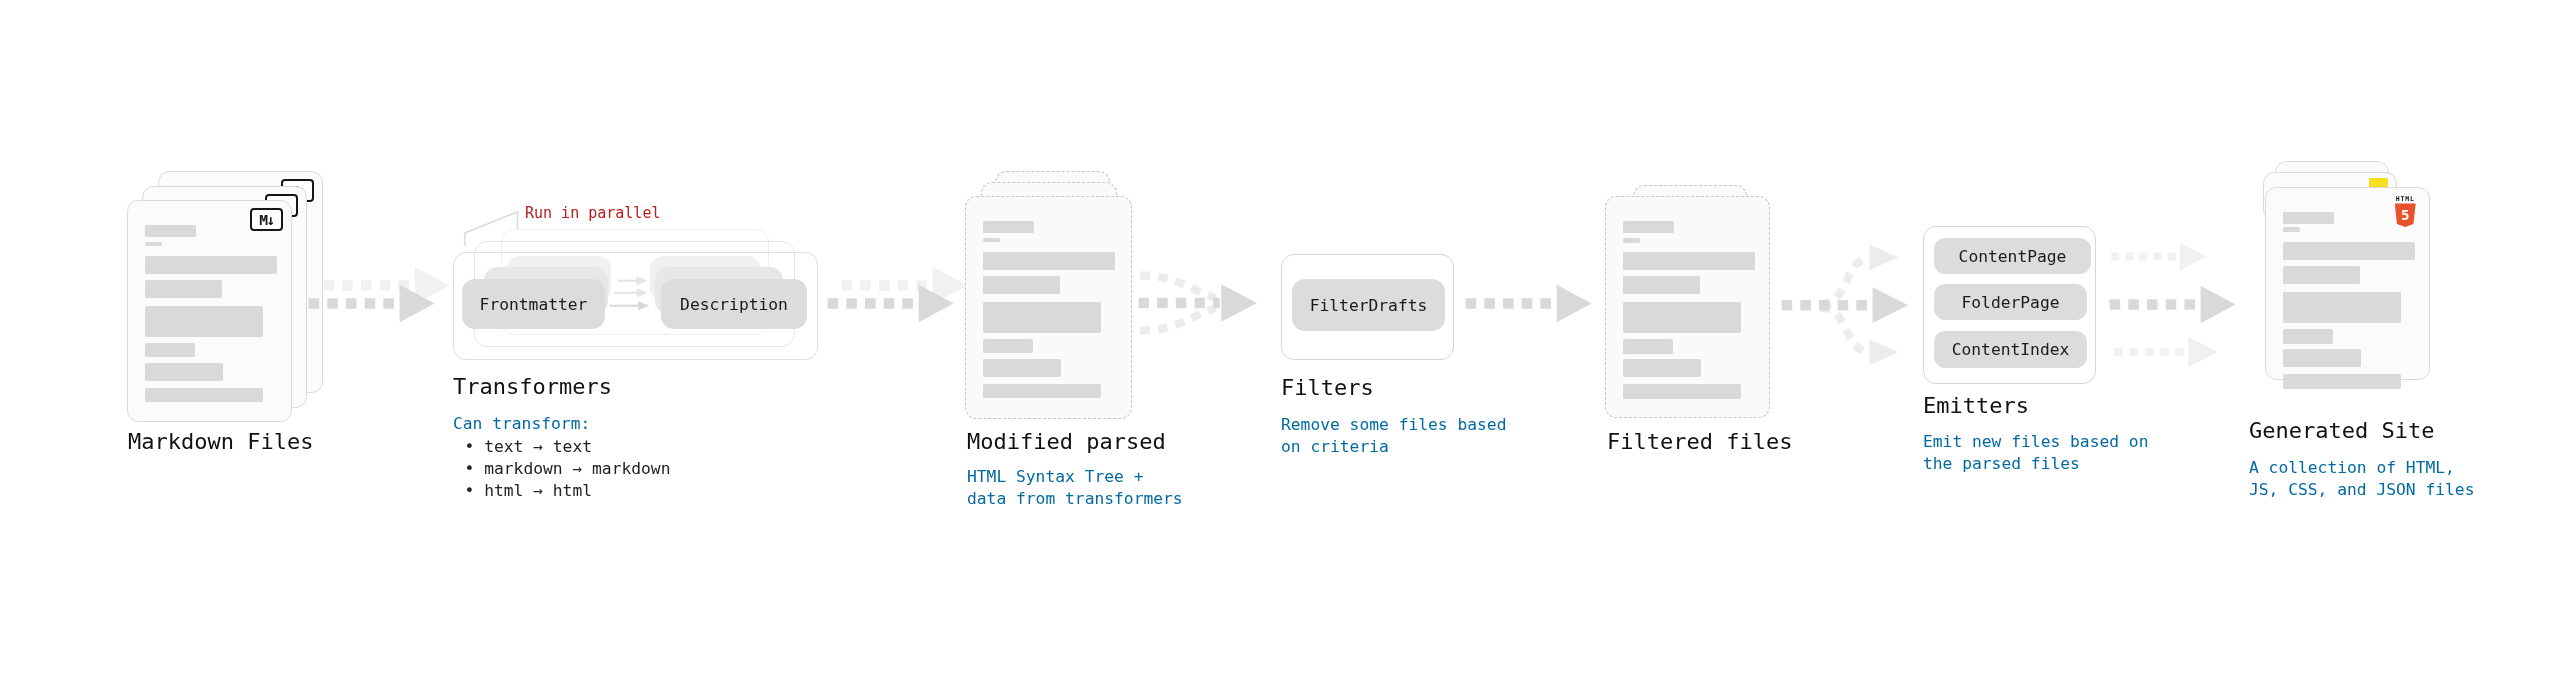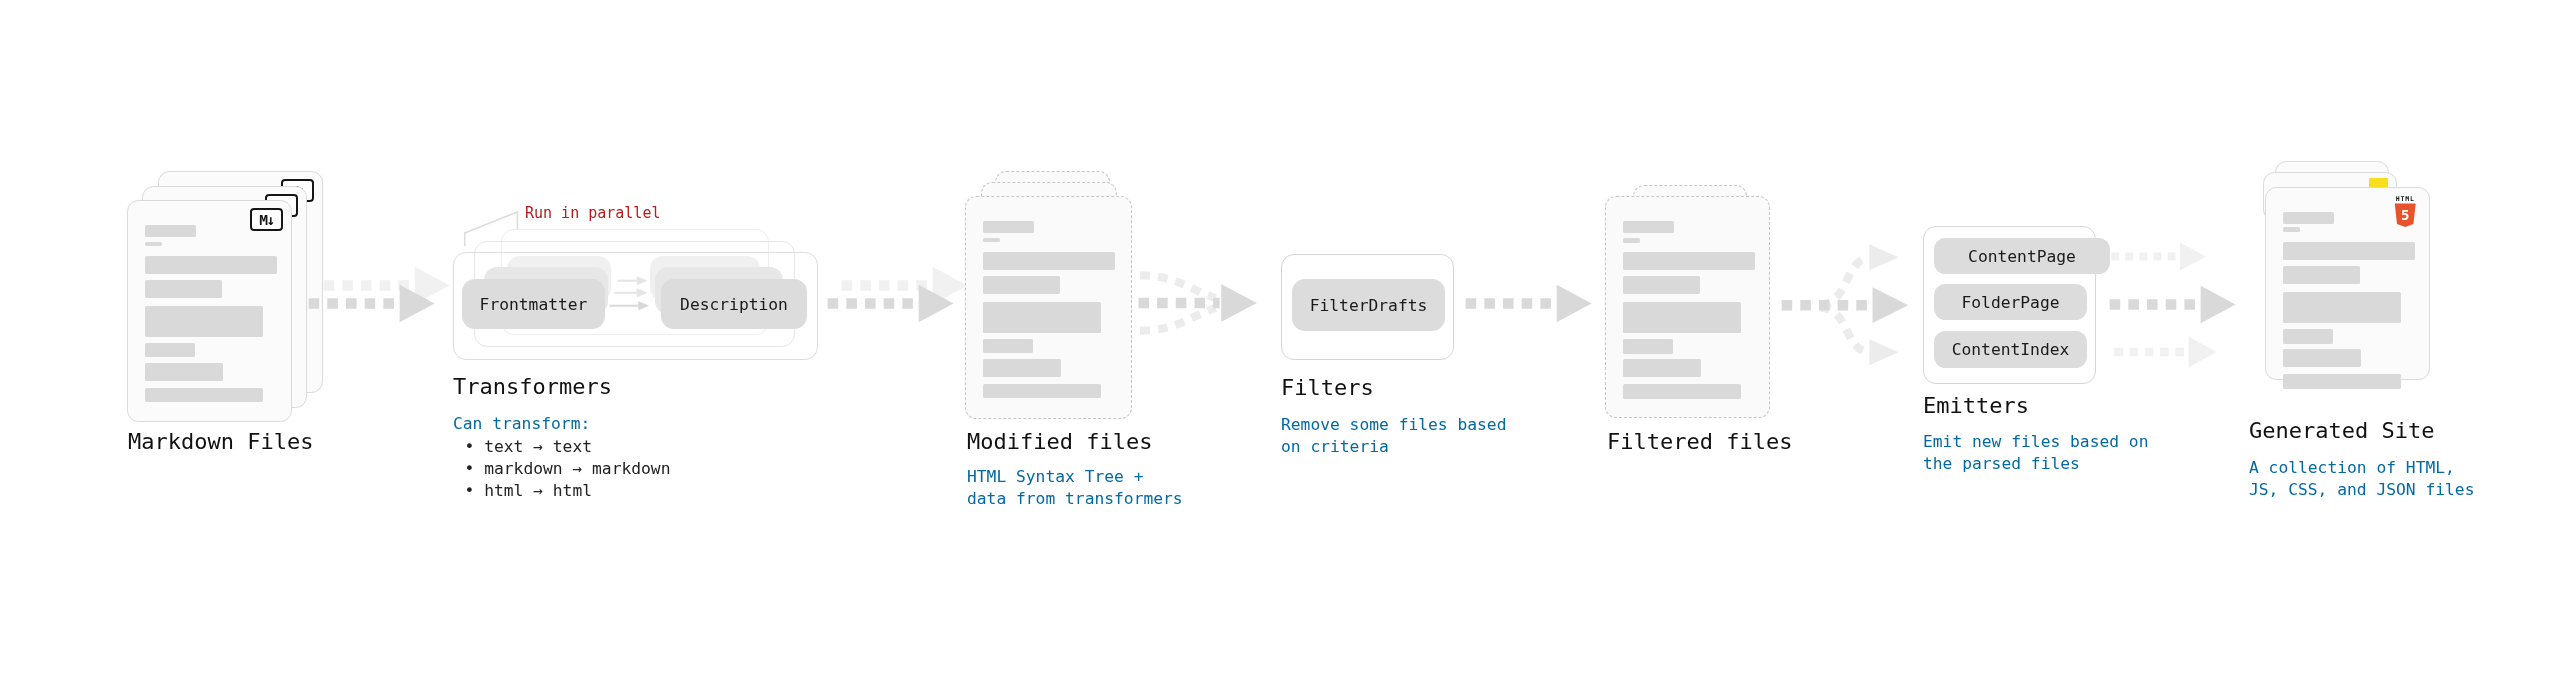--- a/index.html
+++ b/index.html
@@ -186,21 +186,21 @@
           <i class="b2"></i>
           <i class="b3"></i>
           <i class="b4"></i>
           <i class="b5"></i>
           <i class="b6"></i>
           <i class="b7"></i>
           <i class="b8"></i>
       </div>
     </div>
   </div>
-  <div class="stage-label" style="left:967px;top:429px">Modified files</div>
+  <div class="stage-label" style="left:967px;top:429px">Modified parsed</div>
   <div class="stage-desc" style="left:967px;top:466px">
     <div>HTML Syntax Tree +</div>
     <div>data from transformers</div>
   </div>
 
   <svg class="arrow" style="left:1132px;top:246px" width="142" height="114" viewBox="0 0 175 140">
     <path d="M10,36 C 55,36 68,52 103,64" fill="none" stroke="#ececec" stroke-width="10" stroke-dasharray="12 10"></path>
     <path d="M10,104 C 55,104 68,88 103,76" fill="none" stroke="#ececec" stroke-width="10" stroke-dasharray="12 10"></path>
     <line x1="8" y1="70" x2="108" y2="70" stroke="#d9d9d9" stroke-width="13" stroke-dasharray="13 10"></line>
     <polygon points="110,47 154,70 110,93" fill="#d9d9d9"></polygon>
@@ -238,21 +238,21 @@
   <svg class="arrow" style="left:1780px;top:241px" width="138" height="130" viewBox="0 0 170 160">
     <path d="M50,78 C 85,76 78,30 106,21" fill="none" stroke="#ececec" stroke-width="10" stroke-dasharray="12 10"></path>
     <polygon points="110,4 146,20 110,36" fill="#ececec"></polygon>
     <path d="M50,82 C 85,84 78,128 106,137" fill="none" stroke="#ececec" stroke-width="10" stroke-dasharray="12 10"></path>
     <polygon points="110,121 146,137 110,153" fill="#ececec"></polygon>
     <line x1="2" y1="79" x2="112" y2="79" stroke="#d9d9d9" stroke-width="13" stroke-dasharray="13 10"></line>
     <polygon points="114,57 158,79 114,101" fill="#d9d9d9"></polygon>
   </svg>
 
   <div class="group-box" style="left:1923px;top:226px;width:173px;height:158px"></div>
-  <div class="pill" style="left:1934px;top:238px;width:176px;height:36px;border-radius:11.4px">ContentPage</div>
+  <div class="pill" style="left:1934px;top:238px;width:157px;height:36px;border-radius:11.4px">ContentPage</div>
   <div class="pill" style="left:1934px;top:284px;width:153px;height:36px;border-radius:11.4px">FolderPage</div>
   <div class="pill" style="left:1934px;top:331px;width:153px;height:37px;border-radius:11.4px">ContentIndex</div>
   <div class="stage-label" style="left:1923px;top:393px">Emitters</div>
   <div class="stage-desc" style="left:1923px;top:431px">
     <div>Emit new files based on</div>
     <div>the parsed files</div>
   </div>
 
   <svg class="arrow arrow-ghost" style="left:2110px;top:238px" width="98" height="37" viewBox="0 0 160 60">
       <use href="#arr"></use>

